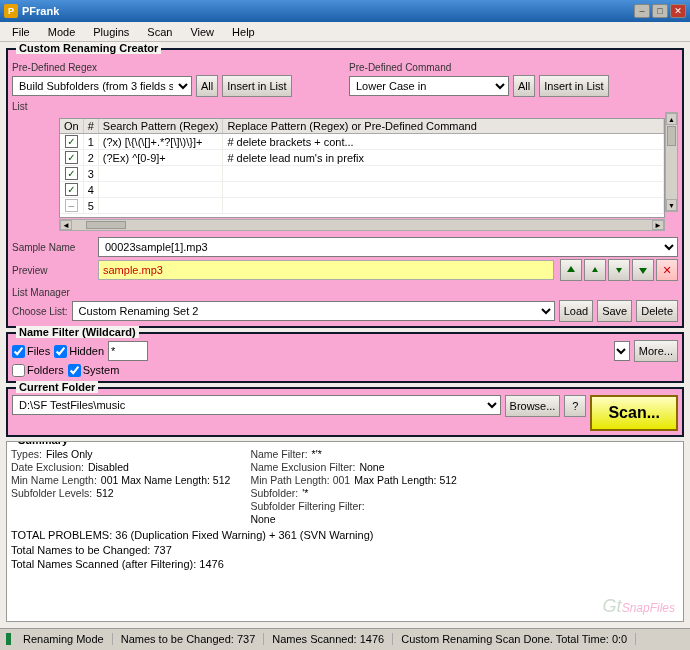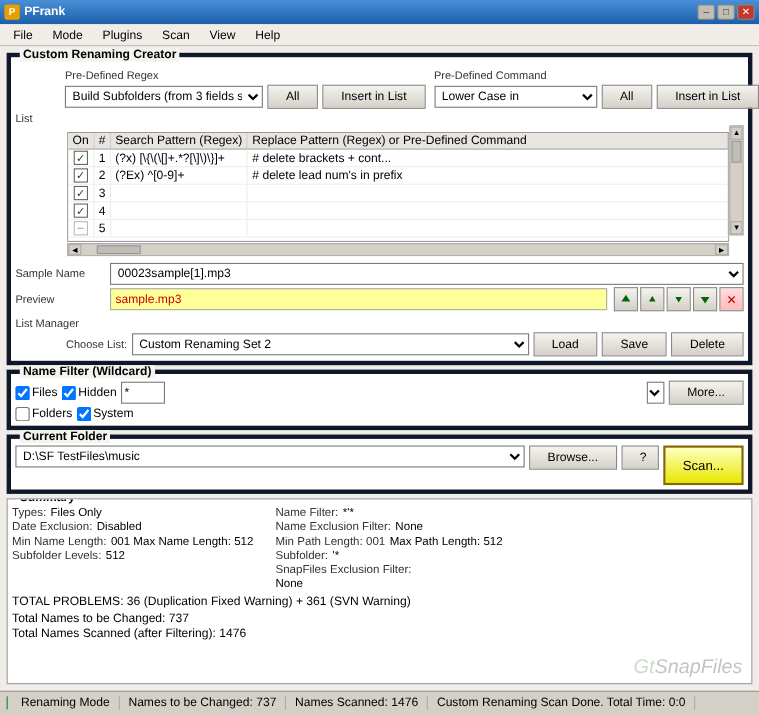--- a/index.html
+++ b/index.html
@@ -63,22 +63,22 @@
     }
     .main-content {
       background: #f0ede8;
       padding: 6px;
       height: calc(650px - 42px - 22px);
       display: flex;
       flex-direction: column;
       gap: 4px;
     }
     .section-box {
-      border: 4px solid #0f172a;
-      background: #ffffff;
+      border: 2px solid #0f172a;
+      background: #f9a8d4;
       padding: 4px;
       position: relative;
     }
     .section-label {
       position: absolute;
       top: -8px;
       left: 8px;
       background: #f5f3ef;
       padding: 0 3px;
       font-size: 11px;
@@ -90,21 +90,21 @@
       font-size: 11px;
       border: 1px solid #7a7a7a;
       background: white;
       height: 20px;
       padding: 0 2px;
     }
     button.win-btn {
       font-size: 11px;
       background: linear-gradient(to bottom, #f5f3ef, #d4d0c8);
       border: 1px solid #888;
-      padding: 1px 16px;
+      padding: 1px 4px;
       height: 22px;
       cursor: pointer;
       white-space: nowrap;
     }
     .list-table-container {
       border: 1px solid #999;
       background: white;
       margin-top: 6px;
       height: 100px;
       overflow-y: auto;
@@ -165,22 +165,22 @@
     .nav-btn.red { color: #cc0000; background: linear-gradient(to bottom, #ffdddd, #ffbbbb); }
     .list-manager-row { display: flex; align-items: center; gap: 4px; }
     .filter-section { padding-top: 6px; }
     .checkbox-label { display: flex; align-items: flex-start; gap: 2px; cursor: pointer; }
     input[type="checkbox"] { width: 13px; height: 13px; margin: 0; }
     .current-folder-row { display: flex; align-items: flex-start; gap: 4px; }
     .scan-btn {
       background: linear-gradient(to bottom, #ffffc0, #e8e800);
       border: 2px solid #886600;
       padding: 0 16px;
-      font-size: 12px;
-      font-weight: normal;
+      font-size: 16px;
+      font-weight: bold;
       cursor: pointer;
       height: 36px;
     }
     .summary-row { display: flex; gap: 4px; margin-bottom: 1px; }
     .s-label { color: #333; white-space: nowrap; }
     .s-value { color: #000; }
     .total-problems { font-size: 11px; margin: 3px 0; }
     .watermark {
       position: absolute;
       bottom: 4px;
@@ -199,21 +199,21 @@
       align-items: center;
       padding: 0 6px;
       font-size: 11px;
       gap: 0;
     }
     .status-segment {
       padding: 0 8px;
       border-right: 1px solid #aaa;
       white-space: nowrap;
     }
-    .status-segment:first-child { border-left: 1px solid #15803d; padding-left: 12px; }
+    .status-segment:first-child { border-left: 5px solid #15803d; padding-left: 12px; }
     .scrollbar-v {
       width: 12px;
       background: #d4d0c8;
       border: 1px solid #aaa;
       display: flex;
       flex-direction: column;
     }
     .scroll-arrow {
       height: 12px; width: 100%;
       background: #d4d0c8;
@@ -223,21 +223,21 @@
     }
     .scroll-thumb {
       background: #c0bdb4;
       flex: 0 0 20px;
       border: 1px solid #999;
       margin: 1px;
     }
     .predefined-section {
       padding-top: 8px;
     }
-    .two-col { display: flex; gap: 8px; margin-left: 45px; }
+    .two-col { display: flex; gap: 8px; }
     .col-half { flex: 1; }
     .scrollbar-h {
       height: 12px;
       background: #d4d0c8;
       border: 1px solid #aaa;
       margin-top: 1px;
       display: flex; align-items: center;
     }
     .h-scroll-thumb {
       height: 8px;
@@ -287,21 +287,21 @@
           <select style="width:180px;">
             <option>Build Subfolders (from 3 fields s ▼</option>
           </select>
           <button class="win-btn">All</button>
           <button class="win-btn">Insert in List</button>
         </div>
       </div>
       <div class="col-half">
         <div class="sub-label">Pre-Defined Command</div>
         <div class="row">
-          <select style="width:148px;">
+          <select style="width:160px;">
             <option>Lower Case in</option>
           </select>
           <button class="win-btn">All</button>
           <button class="win-btn">Insert in List</button>
         </div>
       </div>
     </div>
 
     <div style="margin-top:4px;">
       <div class="sub-label">List</div>
@@ -420,21 +420,21 @@
               <polygon points="5,9 9,3 1,3" fill="#006600"></polygon>
             </svg>
         </div>
         <div class="nav-btn red" title="Delete">✕</div>
       </div>
     </div>
 
     <div class="list-manager-row" style="margin-top:6px;">
       <span class="sub-label">List Manager</span>
     </div>
-    <div class="list-manager-row" style="margin-top:2px;margin-left:46px;">
+    <div class="list-manager-row" style="margin-top:2px;">
       <span class="sub-label">Choose List:</span>
       <select style="flex:1;">
         <option>Custom Renaming Set 2</option>
       </select>
       <button class="win-btn">Load</button>
       <button class="win-btn">Save</button>
       <button class="win-btn">Delete</button>
     </div>
   </div>
 
@@ -511,38 +511,38 @@
             </div>
           <div class="summary-row">
               <span class="s-label">Min Path Length: 001</span>
               <span class="s-value">Max Path Length: 512</span>
             </div>
           <div class="summary-row">
               <span class="s-label">Subfolder:</span>
               <span class="s-value">'*</span>
             </div>
           <div class="summary-row">
-              <span class="s-label">SnapFiles Exclusion Filter:</span>
+              <span class="s-label">Subfolder Filtering Filter:</span>
             </div>
           <div class="summary-row">
               <span class="s-value">None</span>
             </div>
         </div>
       </div>
       <div class="total-problems">
         <span>TOTAL PROBLEMS:      36 (Duplication Fixed Warning) + 361 (SVN Warning)</span>
       </div>
       <div class="total-names">
         <span>Total Names to be Changed:</span>&nbsp;<span>737</span>
       </div>
       <div class="total-names">
         <span>Total Names Scanned (after Filtering):</span>&nbsp;<span>1476</span>
       </div>
       <div class="watermark">
-        <span style="color:#88aa88;font-size:18px;opacity:0.6;">Gt</span><span style="color:#737373;font-size:18px;opacity:0.6;">SnapFiles</span>
+        <span style="color:#88aa88;font-size:18px;opacity:0.6;">Gt</span><span style="color:#ec4899;font-size:12px;opacity:0.6;">SnapFiles</span>
       </div>
     </div>
   </div>
 
 </div>
 
 <div class="status-bar">
   <span class="status-segment">Renaming Mode</span>
   <span class="status-segment">Names to be Changed: 737</span>
   <span class="status-segment">Names Scanned: 1476</span>

